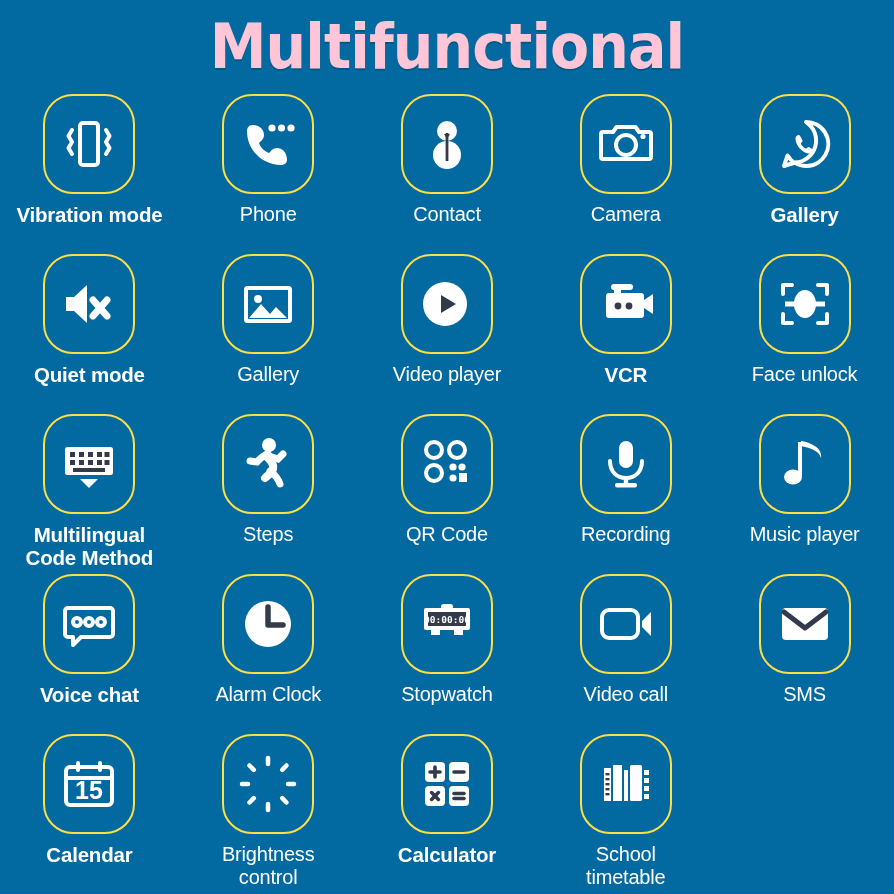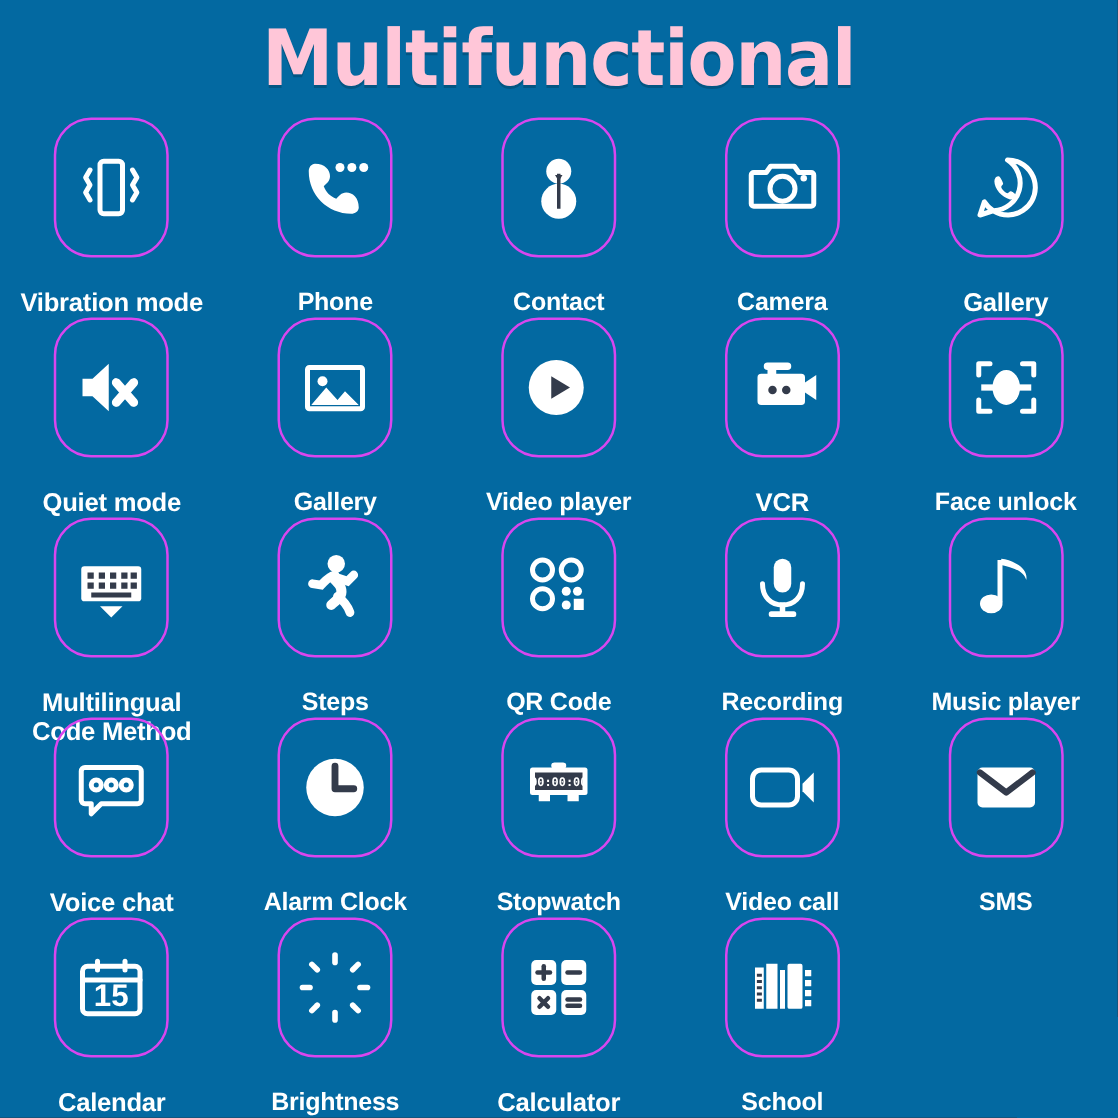--- a/index.html
+++ b/index.html
@@ -41,43 +41,42 @@
     grid-auto-rows: 160px;
     column-gap: 0px;
     row-gap: 0px;
   }
   .cell {
     position: relative;
     display: flex;
     flex-direction: column;
     align-items: center;
     justify-content: flex-start;
-    gap: 16px;
   }
   .tile {
     width: 92px;
-    height: 112px;
-    border: 2px solid #d946ef;
+    height: 100px;
+    border: 2px solid #fde047;
     border-radius: 30px;
     box-sizing: border-box;
     display: flex;
     align-items: center;
     justify-content: center;
     flex: 0 0 auto;
   }
   .tile svg {
     display: block;
   }
   .label {
     margin-top: 9px;
     text-align: center;
     color: #ffffff;
     font-size: 20px;
     line-height: 23px;
-    font-weight: 700;
+    font-weight: 400;
     padding: 0 2px;
     letter-spacing: -0.2px;
     white-space: pre-line;
   }
   .label.bold {
     font-weight: bold;
     font-size: 20.5px;
   }
   .ico-fill { fill: #ffffff; }
   .ico-stroke { fill: none; stroke: #ffffff; stroke-width: 4; stroke-linecap: round; stroke-linejoin: round; }

